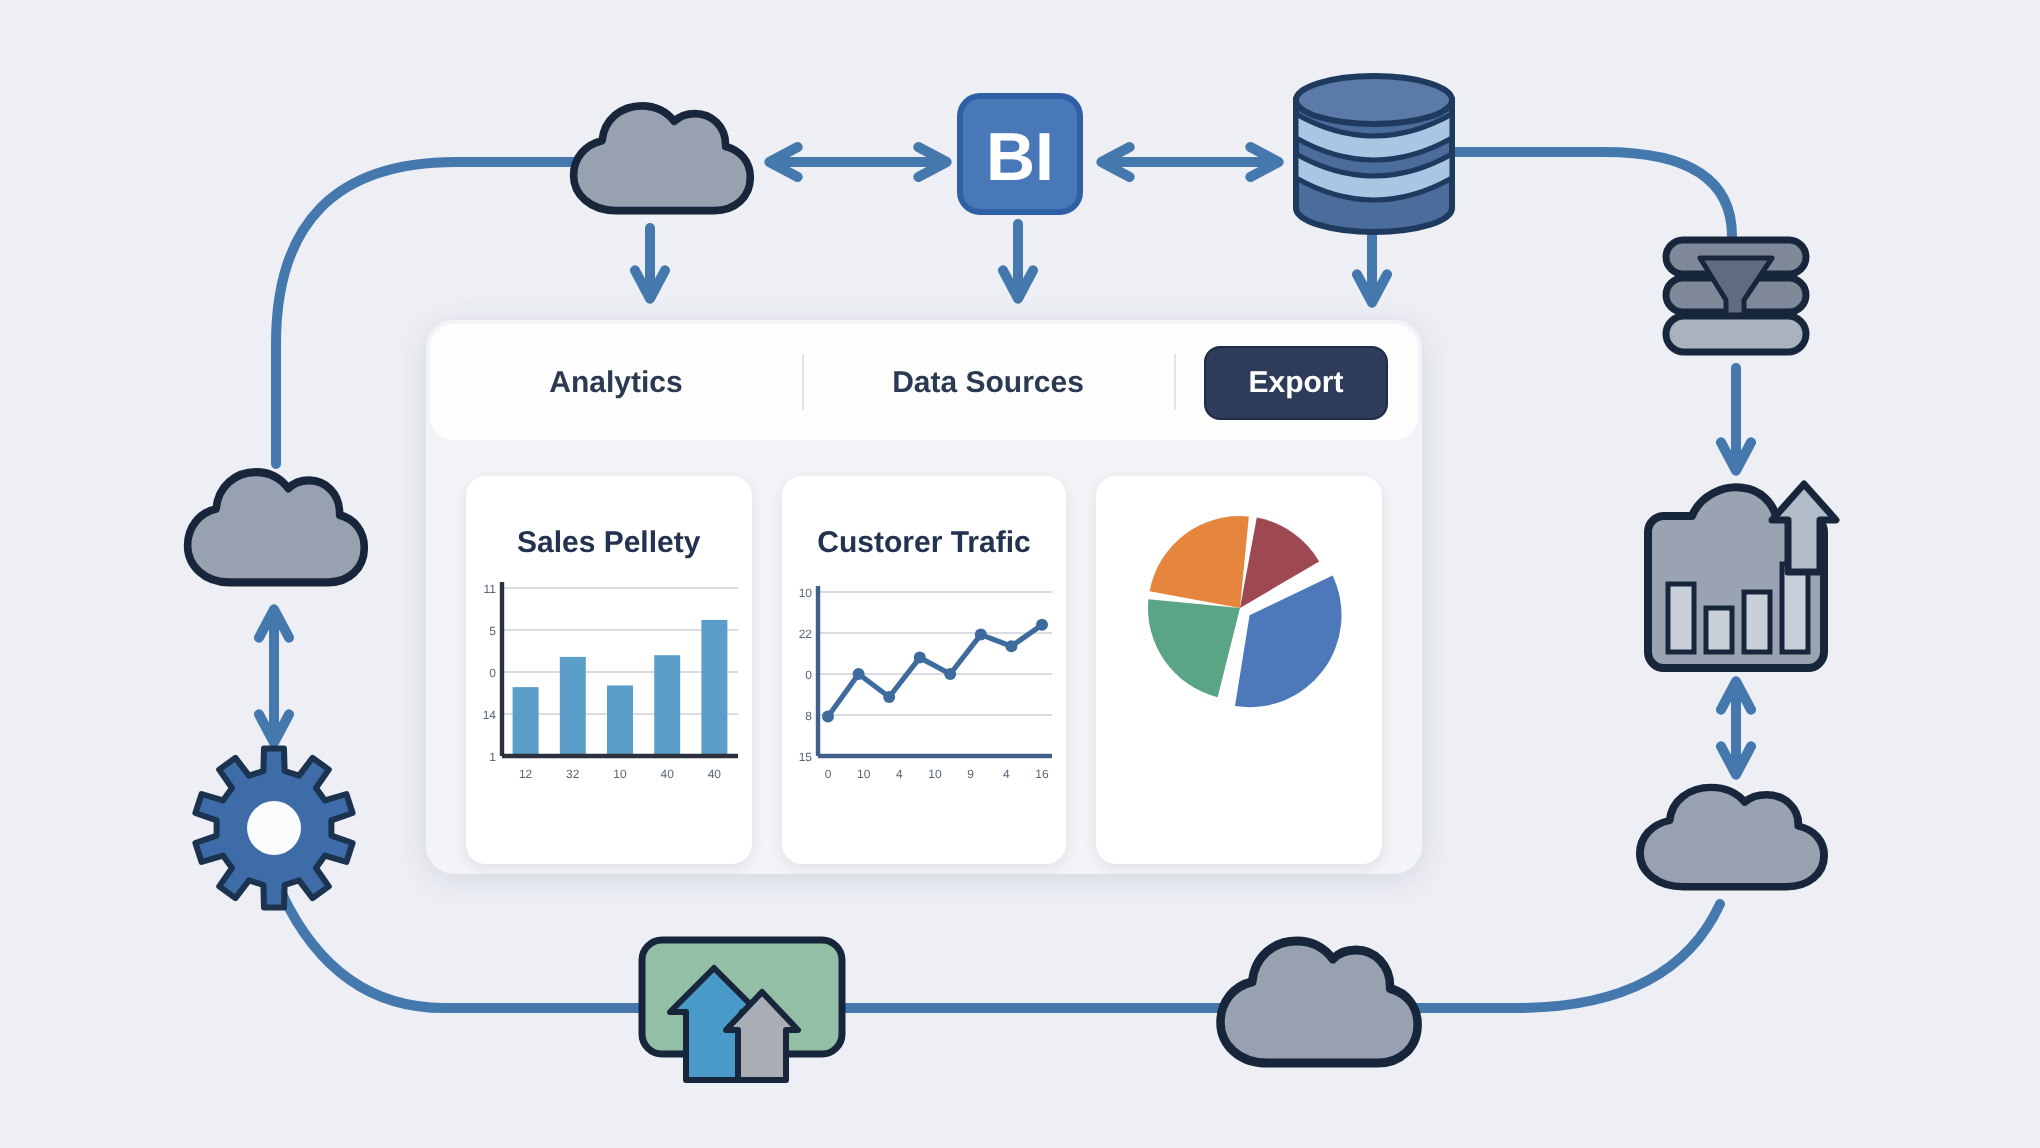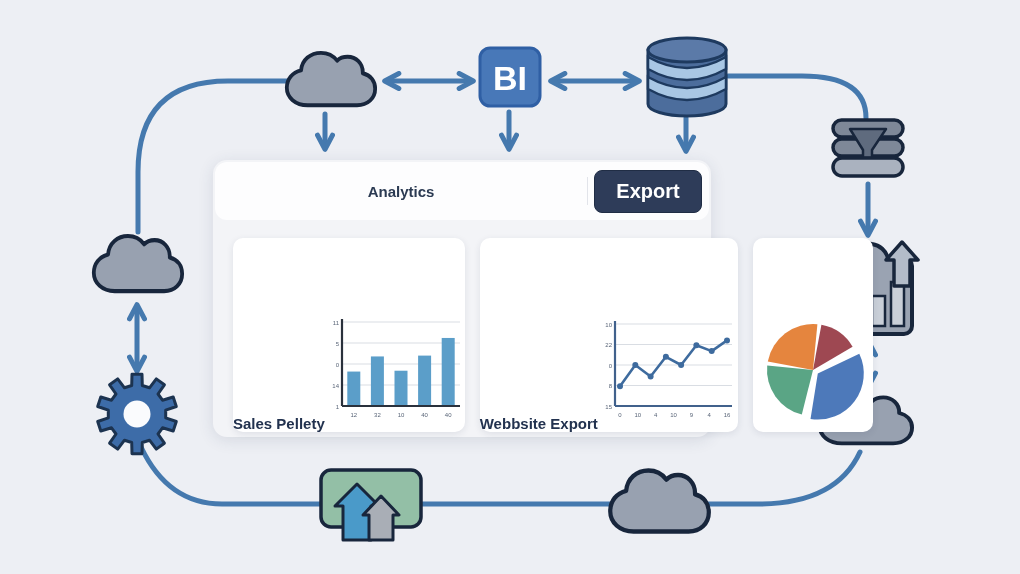--- a/index.html
+++ b/index.html
@@ -26,32 +26,32 @@
   }
   .tab:not(:first-child)::before,.export-slot::before{
     content:"";position:absolute;left:0;top:26%;height:48%;width:1px;background:#e2e4ea;
   }
   .tab.active::after{
     content:"";position:absolute;bottom:5px;left:50%;transform:translateX(-50%);
     width:46px;height:3px;background:#3c5a80;border-radius:2px;
   }
   .export-slot{width:122px;display:flex;align-items:center;justify-content:center;position:relative;}
   .export-btn{
-    background:#2e3c59;color:#fff;font-size:20px;font-weight:600;
+    background:#2e3c59;color:#fff;font-size:15px;font-weight:600;
     padding:9px 21px;border-radius:8px;border:1px solid #202d45;cursor:pointer;
     font-family:inherit;
   }
   .cards{
     position:absolute;left:20px;right:20px;top:78px;height:194px;
     display:flex;gap:15px;
   }
   .card{
     flex:1;background:#ffffff;border-radius:10px;
     box-shadow:0 2px 7px rgba(35,48,80,.10);
-    display:flex;flex-direction:row;align-items:flex-end;
+    display:flex;flex-direction:column;align-items:center;
   }
   .card-title{margin-top:25px;font-size:15px;font-weight:700;color:#22324f;white-space:nowrap;}
   .card-chart{margin-top:8px;}
   svg.mini{width:140px;height:112px;}
   svg.mini-pie{width:120px;height:116px;}
   svg text{font-family:"Liberation Sans","DejaVu Sans",sans-serif;}
 </style>
 </head>
 <body>
 
@@ -121,20 +121,21 @@
   <g>
     <rect x="321" y="470" width="100" height="57" rx="10" fill="#93bfa6" stroke="#18263c" stroke-width="3.5"></rect>
     <polygon points="357,484 379,506 371,506 371,540 343,540 343,506 335,506" fill="#4a9ac9" stroke="#18263c" stroke-width="3" stroke-linejoin="round"></polygon>
     <polygon points="381,496 399,515 393,515 393,540 369,540 369,515 363,515" fill="#a9aeb6" stroke="#18263c" stroke-width="3" stroke-linejoin="round"></polygon>
   </g>
 </svg>
 
 <div class="panel">
   <div class="tabbar">
     <div class="tab">Analytics</div>
+    <div class="tab">Data Sources</div>
     <div class="export-slot">
       <button class="export-btn">Export</button>
     </div>
   </div>
 
   <div class="cards">
     <div class="card">
       <div class="card-title">Sales Pellety</div>
       <div class="card-chart">
         <svg class="mini" viewBox="0 0 140 112">
@@ -156,21 +157,21 @@
             <text x="52.400000000000006" y="101" text-anchor="middle" font-size="6" fill="#596578">32</text>
             <text x="76" y="101" text-anchor="middle" font-size="6" fill="#596578">10</text>
             <text x="99.60000000000001" y="101" text-anchor="middle" font-size="6" fill="#596578">40</text>
             <text x="123.2" y="101" text-anchor="middle" font-size="6" fill="#596578">40</text>
             <line x1="17" y1="3" x2="17" y2="90" stroke="#2a313c" stroke-width="2.2"></line>
             <line x1="17" y1="90" x2="135" y2="90" stroke="#2a313c" stroke-width="2.2"></line>
           </svg>
       </div>
     </div>
     <div class="card">
-      <div class="card-title">Webbsite Export</div>
+      <div class="card-title">Custorer Trafic</div>
       <div class="card-chart">
         <svg class="mini" viewBox="0 0 140 112">
             <line x1="17" y1="8" x2="134" y2="8" stroke="#d9dde3" stroke-width="1"></line>
             <text x="14" y="10.5" text-anchor="end" font-size="6" fill="#596578">10</text>
             <line x1="17" y1="28.5" x2="134" y2="28.5" stroke="#d9dde3" stroke-width="1"></line>
             <text x="14" y="31" text-anchor="end" font-size="6" fill="#596578">22</text>
             <line x1="17" y1="49" x2="134" y2="49" stroke="#d9dde3" stroke-width="1"></line>
             <text x="14" y="51.5" text-anchor="end" font-size="6" fill="#596578">0</text>
             <line x1="17" y1="69.5" x2="134" y2="69.5" stroke="#d9dde3" stroke-width="1"></line>
             <text x="14" y="72" text-anchor="end" font-size="6" fill="#596578">8</text>

